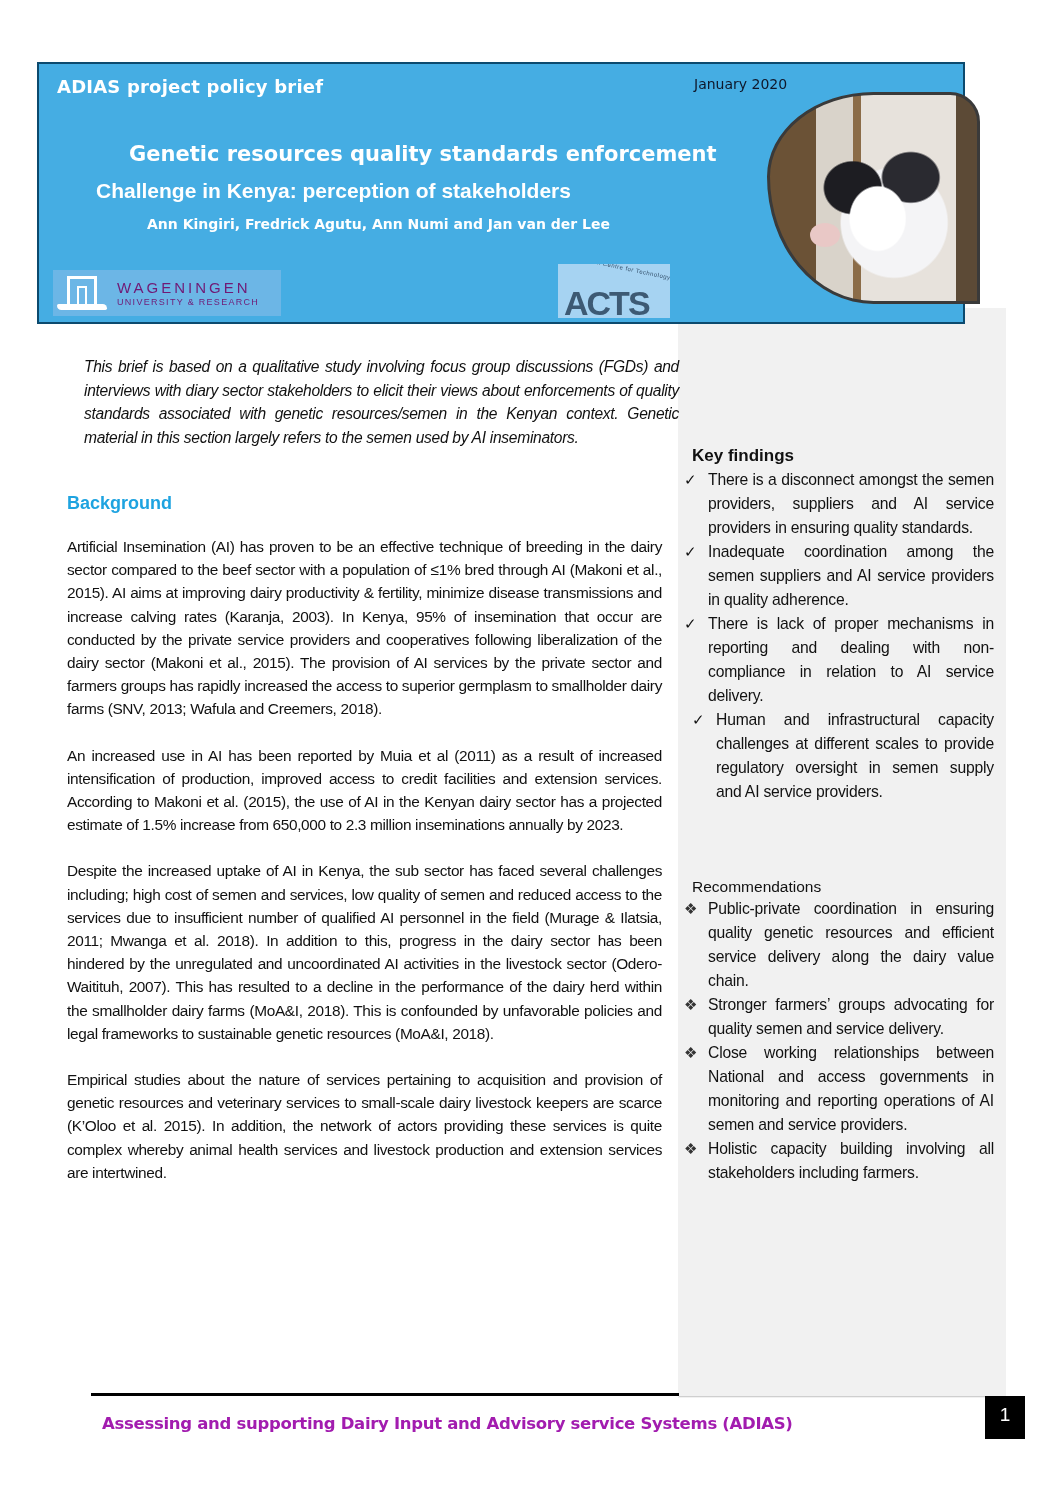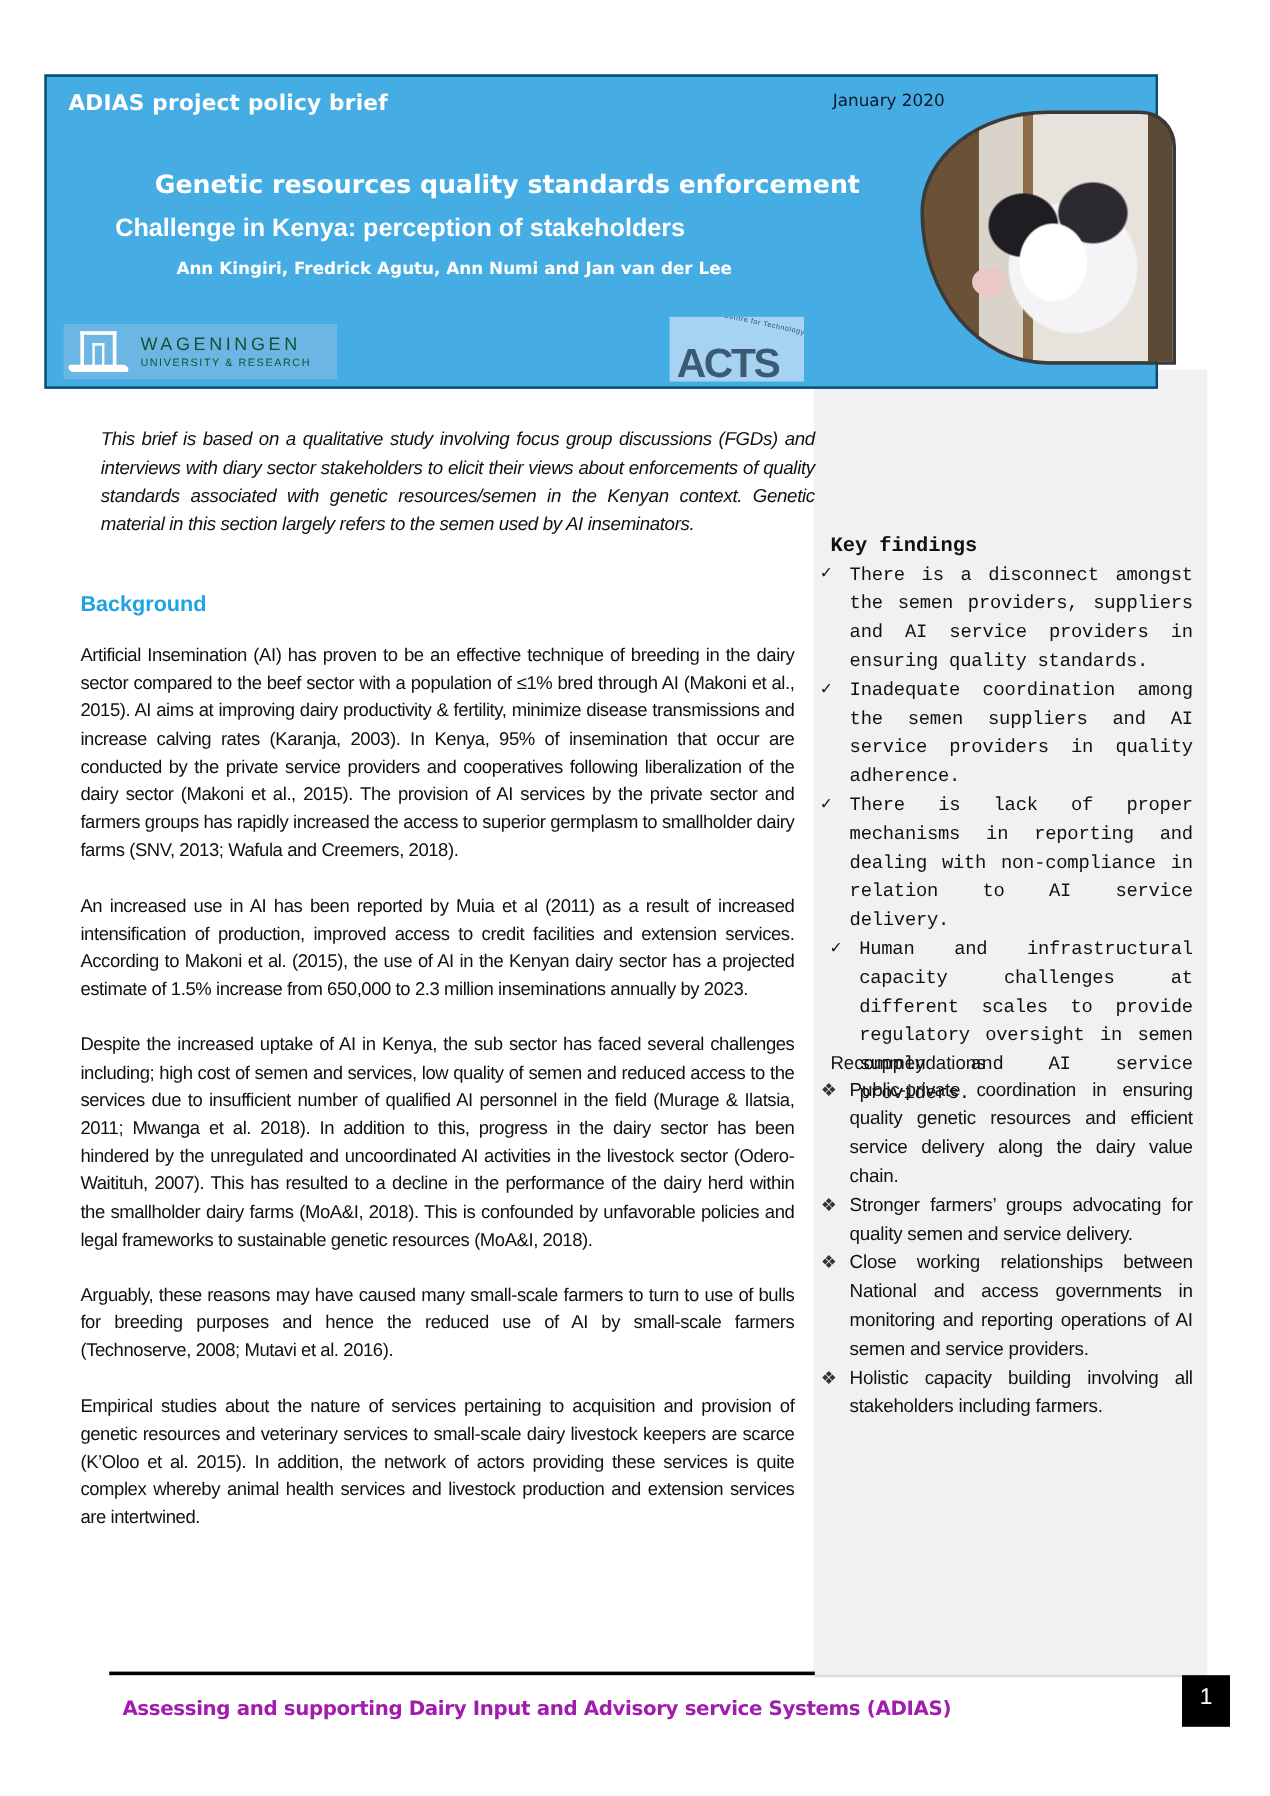--- a/index.html
+++ b/index.html
@@ -40,21 +40,21 @@
     border: 3px solid #fff; border-bottom: none;
   }
   .wur-mark .door {
     position: absolute; left: 24px; top: 16px; width: 10px; height: 20px;
     border: 2px solid #fff; border-bottom: none;
   }
   .wur-mark .wave {
     position: absolute; left: 4px; top: 34px; width: 50px; height: 6px;
     background: #fff; border-radius: 3px 8px 3px 8px;
   }
-  .wur-text { color: #14532d; margin-left: 8px; }
+  .wur-text { color: #701a75; margin-left: 8px; }
   .wur-text .l1 { font-size: 15px; letter-spacing: 3px; font-weight: normal; line-height: 17px; }
   .wur-text .l2 { font-size: 9px; letter-spacing: 1.3px; line-height: 12px; }
 
   .acts-logo {
     position: absolute; left: 519px; top: 200px; width: 112px; height: 54px;
     background: #a6d3f2; overflow: hidden;
   }
   .acts-arc {
     position: absolute; left: 20px; top: 2px; font-size: 6px; color: #34506b;
     transform: rotate(12deg); letter-spacing: 0.5px; white-space: nowrap;
@@ -106,21 +106,21 @@
   .side h3 { font-size: 17px; font-weight: bold; margin-left: 8px; margin-bottom: 2px; }
   .side h4 { font-size: 15.5px; font-weight: normal; margin-left: 8px; margin-bottom: 1px; }
   .side ul { list-style: none; }
   .side li {
     position: relative; padding-left: 24px; font-size: 15.7px; line-height: 24px;
     text-align: justify; letter-spacing: -0.2px;
   }
   .side li .mark { position: absolute; left: 0; top: 0; font-size: 15px; }
   .side li.indent { padding-left: 32px; }
   .side li.indent .mark { left: 8px; }
-  .findings { top: 446px; font-family: Liberation Mono, monospace; }
+  .findings { top: 446px; }
   .recs { top: 878px; }
   .diamond { color: #333; font-size: 14px; }
 
   .footer-rule {
     position: absolute; left: 91px; top: 1393px; width: 588px; height: 3px; background: #000;
   }
   .footer-rule-light {
     position: absolute; left: 679px; top: 1396px; width: 327px; height: 1px; background: #cfcfcf;
   }
   .footer-text {
@@ -167,21 +167,20 @@
 </header>
 
 <p class="intro">This brief is based on a qualitative study involving focus group discussions (FGDs) and interviews with diary sector stakeholders to elicit their views about enforcements of quality standards associated with genetic resources/semen in the Kenyan context. Genetic material in this section largely refers to the semen used by AI inseminators.</p>
 
 <h2 class="section-heading">Background</h2>
 
 <section class="body-col">
   <p>Artificial Insemination (AI) has proven to be an effective technique of breeding in the dairy sector compared to the beef sector with a population of ≤1% bred through AI (Makoni et al., 2015). AI aims at improving dairy productivity &amp; fertility, minimize disease transmissions and increase calving rates (Karanja, 2003). In Kenya, 95% of insemination that occur are conducted by the private service providers and cooperatives following liberalization of the dairy sector (Makoni et al., 2015). The provision of AI services by the private sector and farmers groups has rapidly increased the access to superior germplasm to smallholder dairy farms (SNV, 2013; Wafula and Creemers, 2018).</p>
   <p>An increased use in AI has been reported by Muia et al (2011) as a result of increased intensification of production, improved access to credit facilities and extension services. According to Makoni et al. (2015), the use of AI in the Kenyan dairy sector has a projected estimate of 1.5% increase from 650,000 to 2.3 million inseminations annually by 2023.</p>
   <p>Despite the increased uptake of AI in Kenya, the sub sector has faced several challenges including; high cost of semen and services, low quality of semen and reduced access to the services due to insufficient number of qualified AI personnel in the field (Murage &amp; Ilatsia, 2011; Mwanga et al. 2018). In addition to this, progress in the dairy sector has been hindered by the unregulated and uncoordinated AI activities in the livestock sector (Odero-Waitituh, 2007). This has resulted to a decline in the performance of the dairy herd within the smallholder dairy farms (MoA&amp;I, 2018). This is confounded by unfavorable policies and legal frameworks to sustainable genetic resources (MoA&amp;I, 2018).</p>
-  <p>Arguably, these reasons may have caused many small-scale farmers to turn to use of bulls for breeding purposes and hence the reduced use of AI by small-scale farmers (Technoserve, 2008; Mutavi et al. 2016).</p>
   <p>Empirical studies about the nature of services pertaining to acquisition and provision of genetic resources and veterinary services to small-scale dairy livestock keepers are scarce (K’Oloo et al. 2015).  In addition, the network of actors providing these services is quite complex whereby animal health services and livestock production and extension services are intertwined.</p>
 </section>
 
 <aside class="side findings">
   <h3>Key findings</h3>
   <ul>
     <li>
       <span class="mark">✓</span>
       <span>There is a disconnect amongst the semen providers, suppliers and AI service providers in ensuring quality standards.</span>
     </li>

